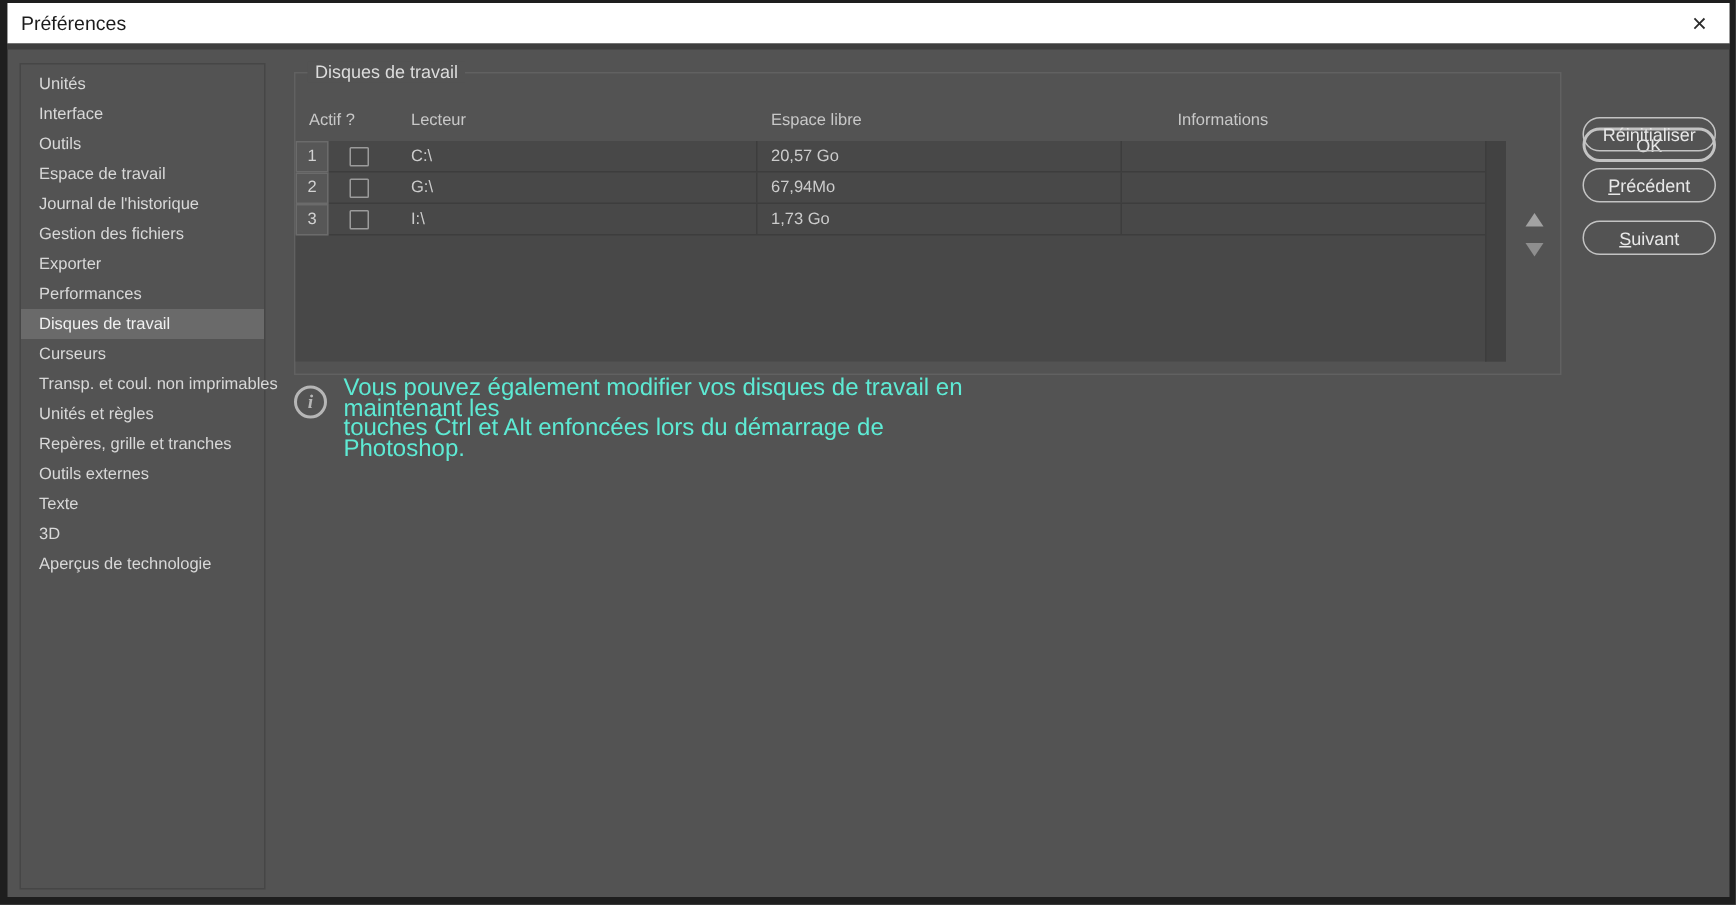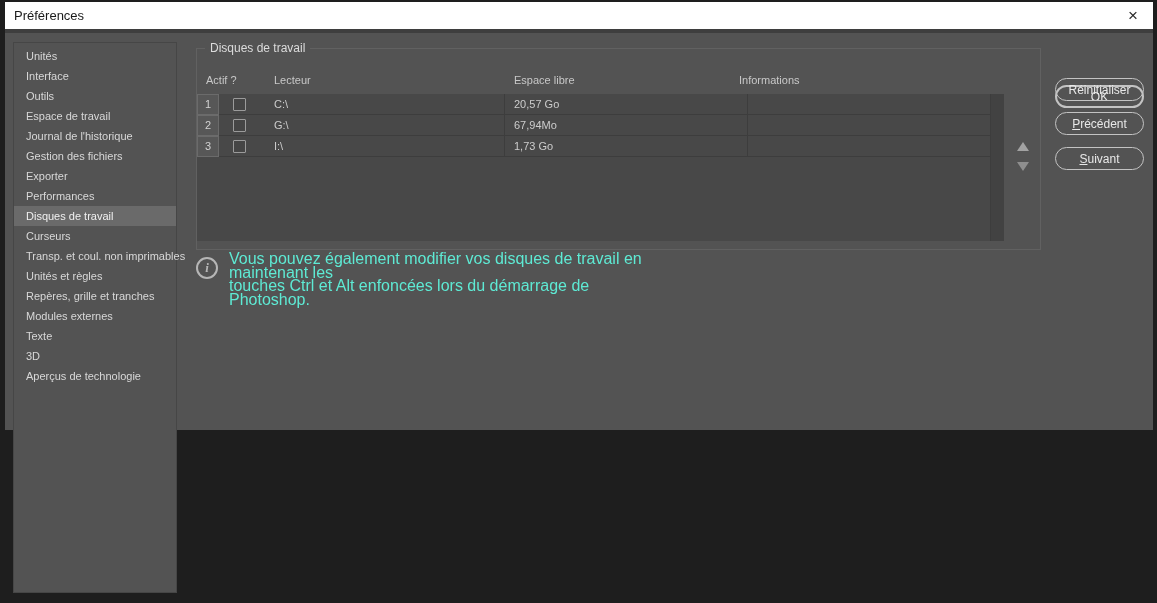--- a/index.html
+++ b/index.html
@@ -4,21 +4,21 @@
 <style>
   * { margin:0; padding:0; box-sizing:border-box; }
   html,body { width:1157px; height:603px; }
   body {
     font-family:"Liberation Sans","DejaVu Sans",sans-serif;
     background:#1e1e1e;
     position:relative;
     overflow:hidden;
   }
   .dialog {
-    position:absolute; left:5px; top:2px; width:1148px; height:428px;
+    position:absolute; left:5px; top:2px; width:1148px; height:596px;
     background:#535353;
   }
   
   .titlebar {
     position:absolute; left:0; top:0; right:0; height:27px;
     background:#ffffff; display:flex; align-items:center;
   }
   .titlebar .title { font-size:13px; color:#1b1b1b; padding-left:9px; }
   .close-btn {
     position:absolute; right:8px; top:3px; width:24px; height:21px;
@@ -47,21 +47,21 @@
     position:absolute; top:-8px; left:8px; background:#535353;
     padding:0 5px; font-size:12px; color:#dcdcdc;
   }
 
   
   .tbl-header { position:absolute; top:25px; left:0; right:0; height:14px; font-size:11px; color:#c8c8c8; }
   .tbl-header span { position:absolute; top:0; }
   .h-actif { left:9px; }
   .h-lecteur { left:77px; }
   .h-espace { left:317px; }
-  .h-infos  { left:542px; }
+  .h-infos  { left:588px; }
 
   .table-wrap {
     position:absolute; left:0px; top:45px; width:807px; height:147px;
     background:#484848;
   }
   .vscroll {
     position:absolute; right:0; top:0; width:14px; height:100%;
     background:#424242; border-left:1px solid #3d3d3d;
   }
   .trow {
@@ -142,21 +142,21 @@
     <div class="side-item">Espace de travail</div>
     <div class="side-item">Journal de l'historique</div>
     <div class="side-item">Gestion des fichiers</div>
     <div class="side-item">Exporter</div>
     <div class="side-item">Performances</div>
     <div class="side-item selected">Disques de travail</div>
     <div class="side-item">Curseurs</div>
     <div class="side-item">Transp. et coul. non imprimables</div>
     <div class="side-item">Unités et règles</div>
     <div class="side-item">Repères, grille et tranches</div>
-    <div class="side-item">Modules externes</div>
+    <div class="side-item">Outils externes</div>
     <div class="side-item">Texte</div>
     <div class="side-item">3D</div>
     <div class="side-item">Aperçus de technologie</div>
   </div>
 
   <div class="groupbox">
     <span class="legend">Disques de travail</span>
 
     <div class="tbl-header">
       <span class="h-actif">Actif ?</span>

